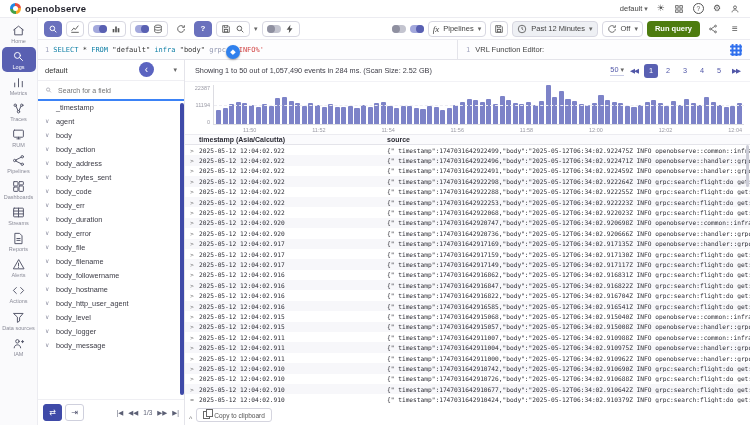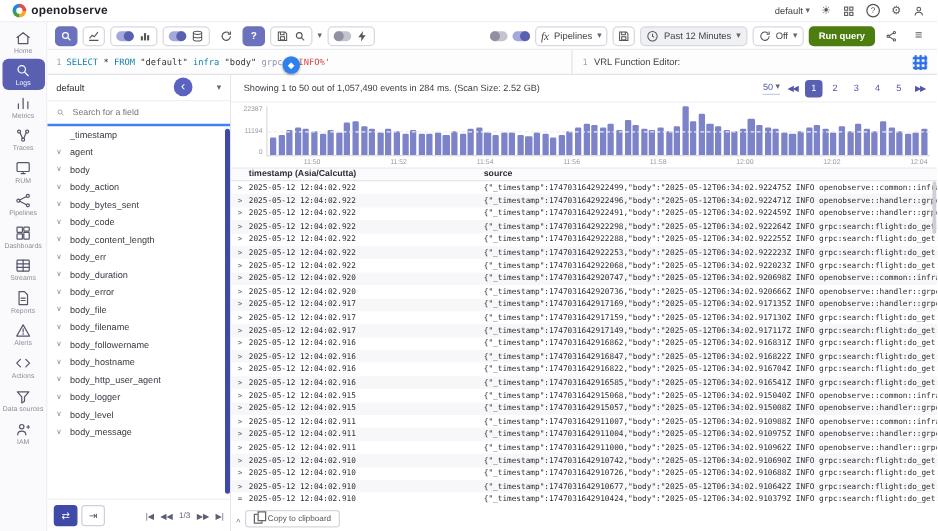--- a/index.html
+++ b/index.html
@@ -425,32 +425,32 @@
         <div class="field-item">
           <span class="chev">∨</span>
           <span>body</span>
         </div>
         <div class="field-item">
           <span class="chev">∨</span>
           <span>body_action</span>
         </div>
         <div class="field-item">
           <span class="chev">∨</span>
+          <span>body_address</span>
+        </div>
+        <div class="field-item">
+          <span class="chev">∨</span>
           <span>body_bytes_sent</span>
         </div>
         <div class="field-item">
           <span class="chev">∨</span>
           <span>body_code</span>
         </div>
         <div class="field-item">
           <span class="chev">∨</span>
-          <span>body_content_length</span>
-        </div>
-        <div class="field-item">
-          <span class="chev">∨</span>
           <span>body_err</span>
         </div>
         <div class="field-item">
           <span class="chev">∨</span>
           <span>body_duration</span>
         </div>
         <div class="field-item">
           <span class="chev">∨</span>
           <span>body_error</span>
         </div>
@@ -469,25 +469,25 @@
         <div class="field-item">
           <span class="chev">∨</span>
           <span>body_hostname</span>
         </div>
         <div class="field-item">
           <span class="chev">∨</span>
           <span>body_http_user_agent</span>
         </div>
         <div class="field-item">
           <span class="chev">∨</span>
+          <span>body_level</span>
+        </div>
+        <div class="field-item">
+          <span class="chev">∨</span>
           <span>body_logger</span>
-        </div>
-        <div class="field-item">
-          <span class="chev">∨</span>
-          <span>body_level</span>
         </div>
         <div class="field-item">
           <span class="chev">∨</span>
           <span>body_message</span>
         </div>
         <span class="fl-scrollbar"></span>
     </div>
     <div class="fields-footer">
       <span class="ff-btn active">
           <span>⇄</span>

